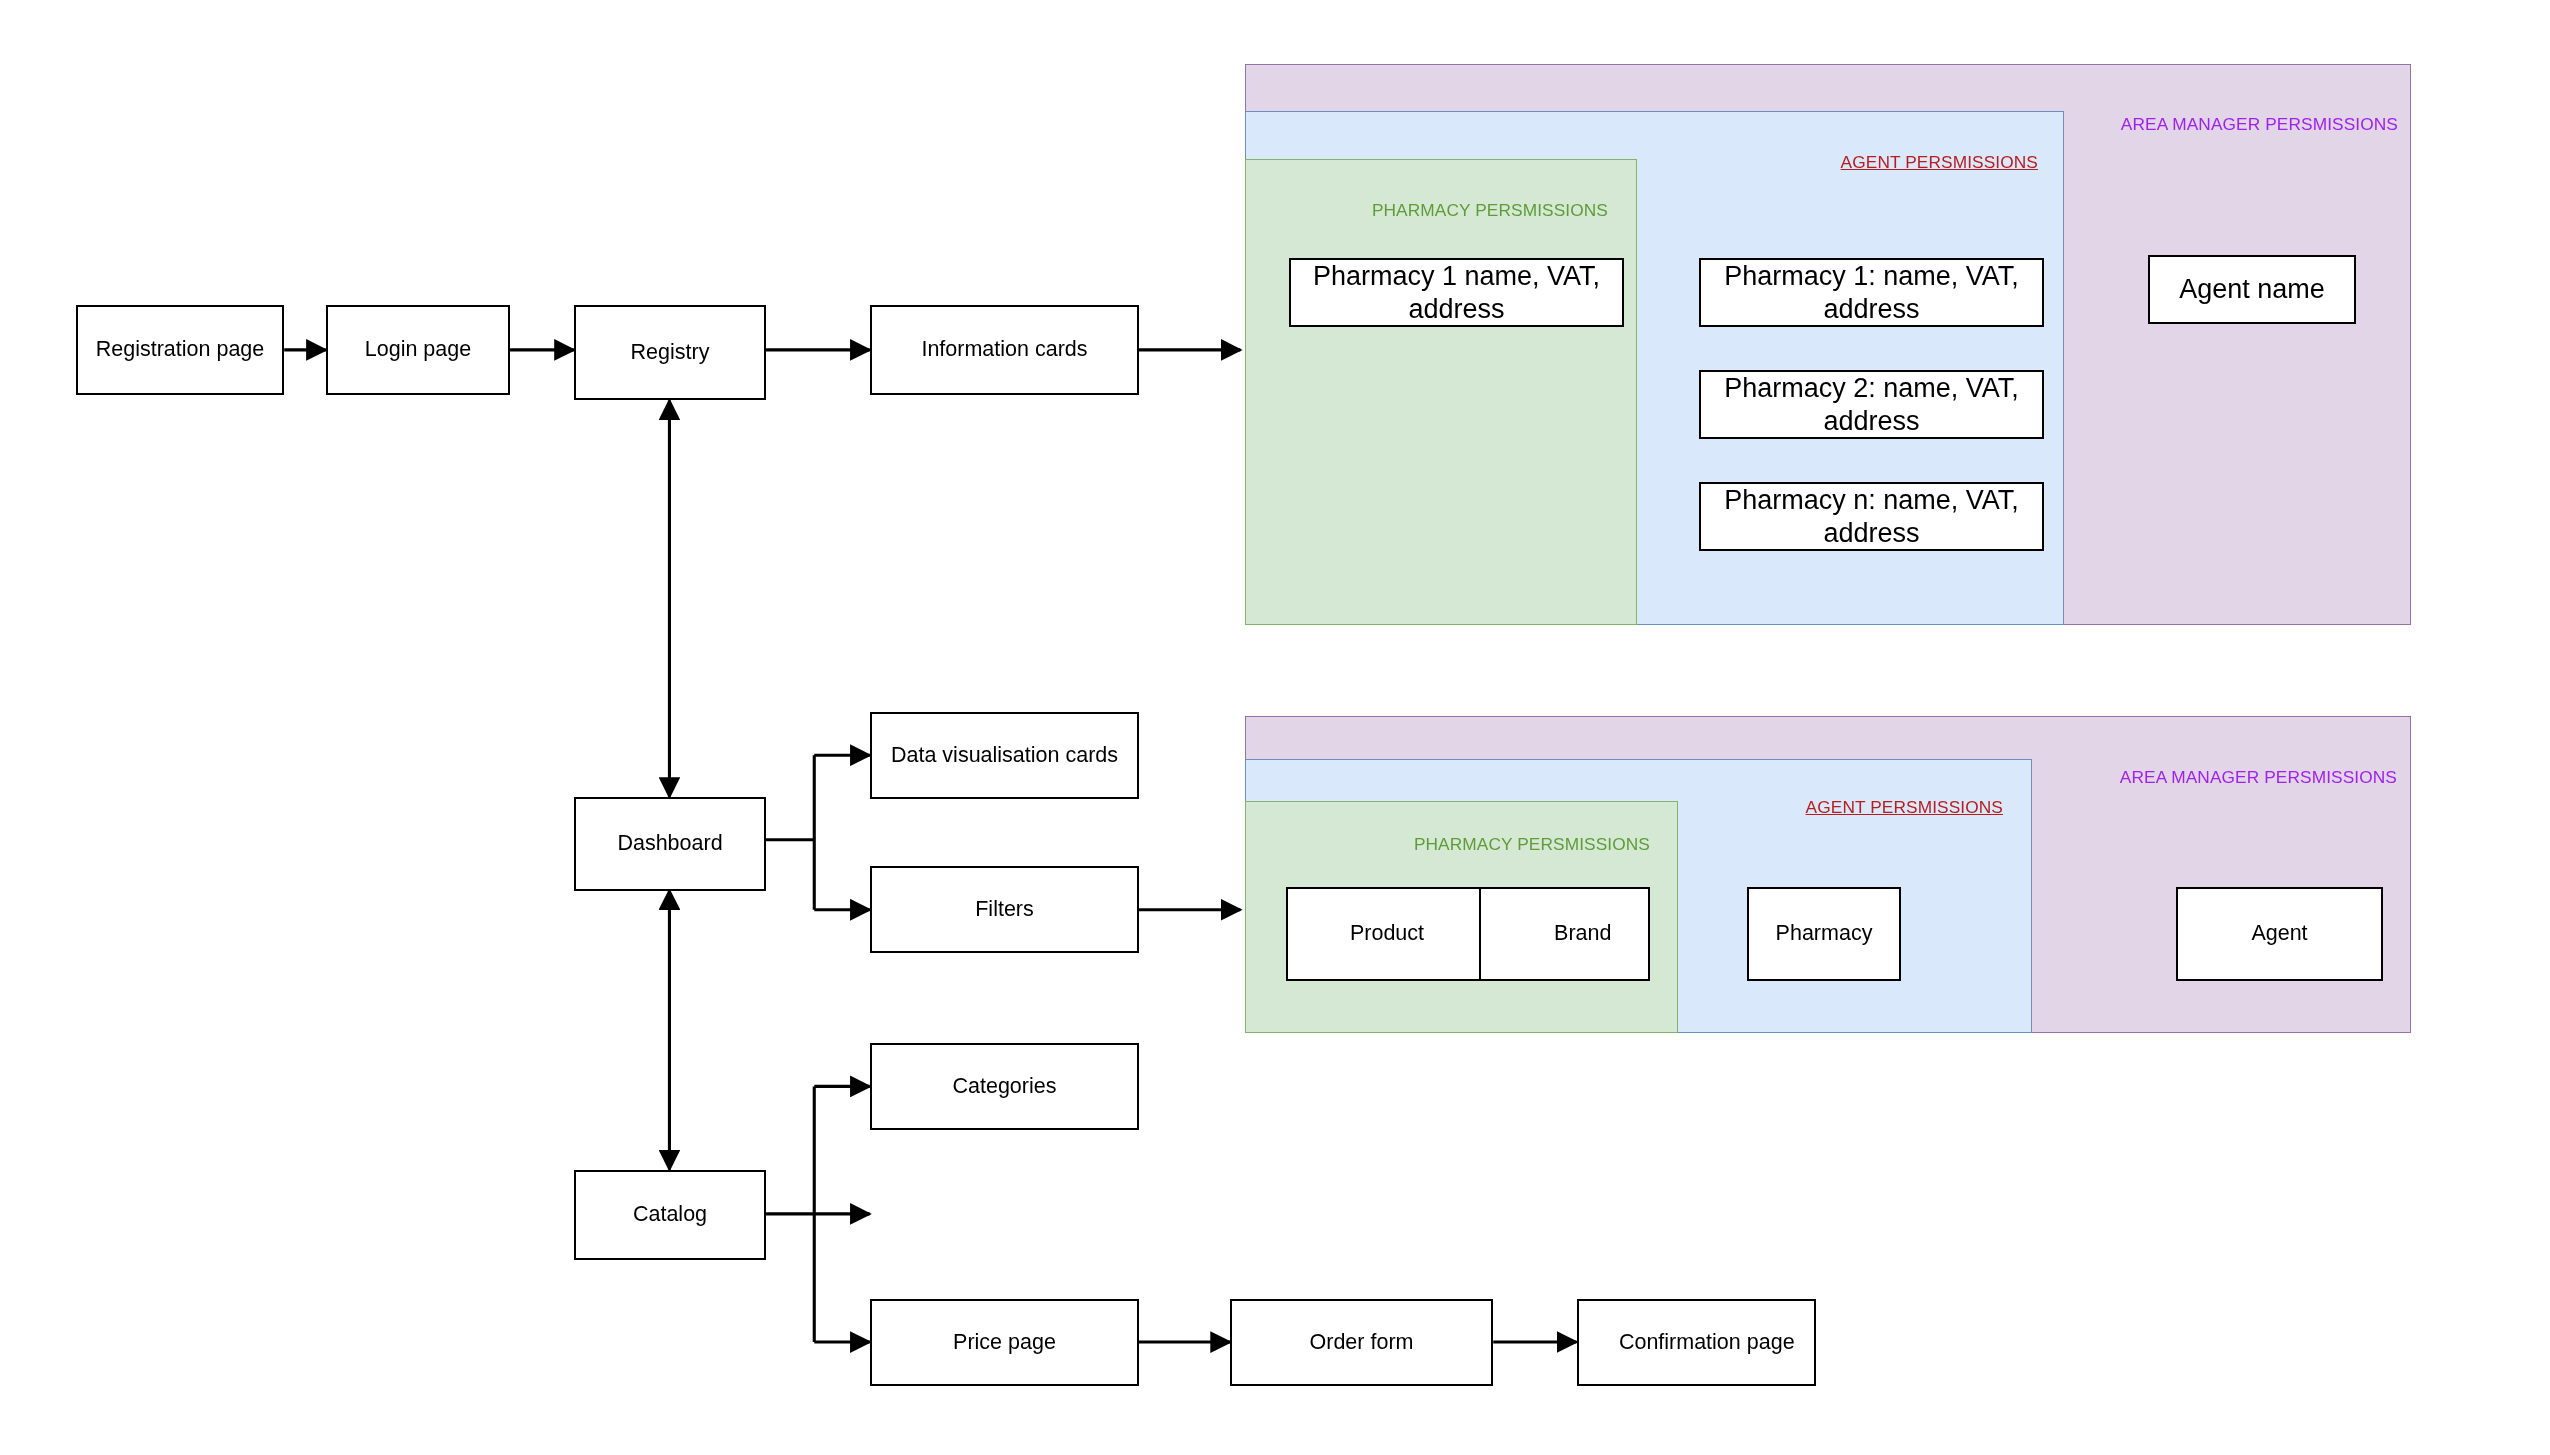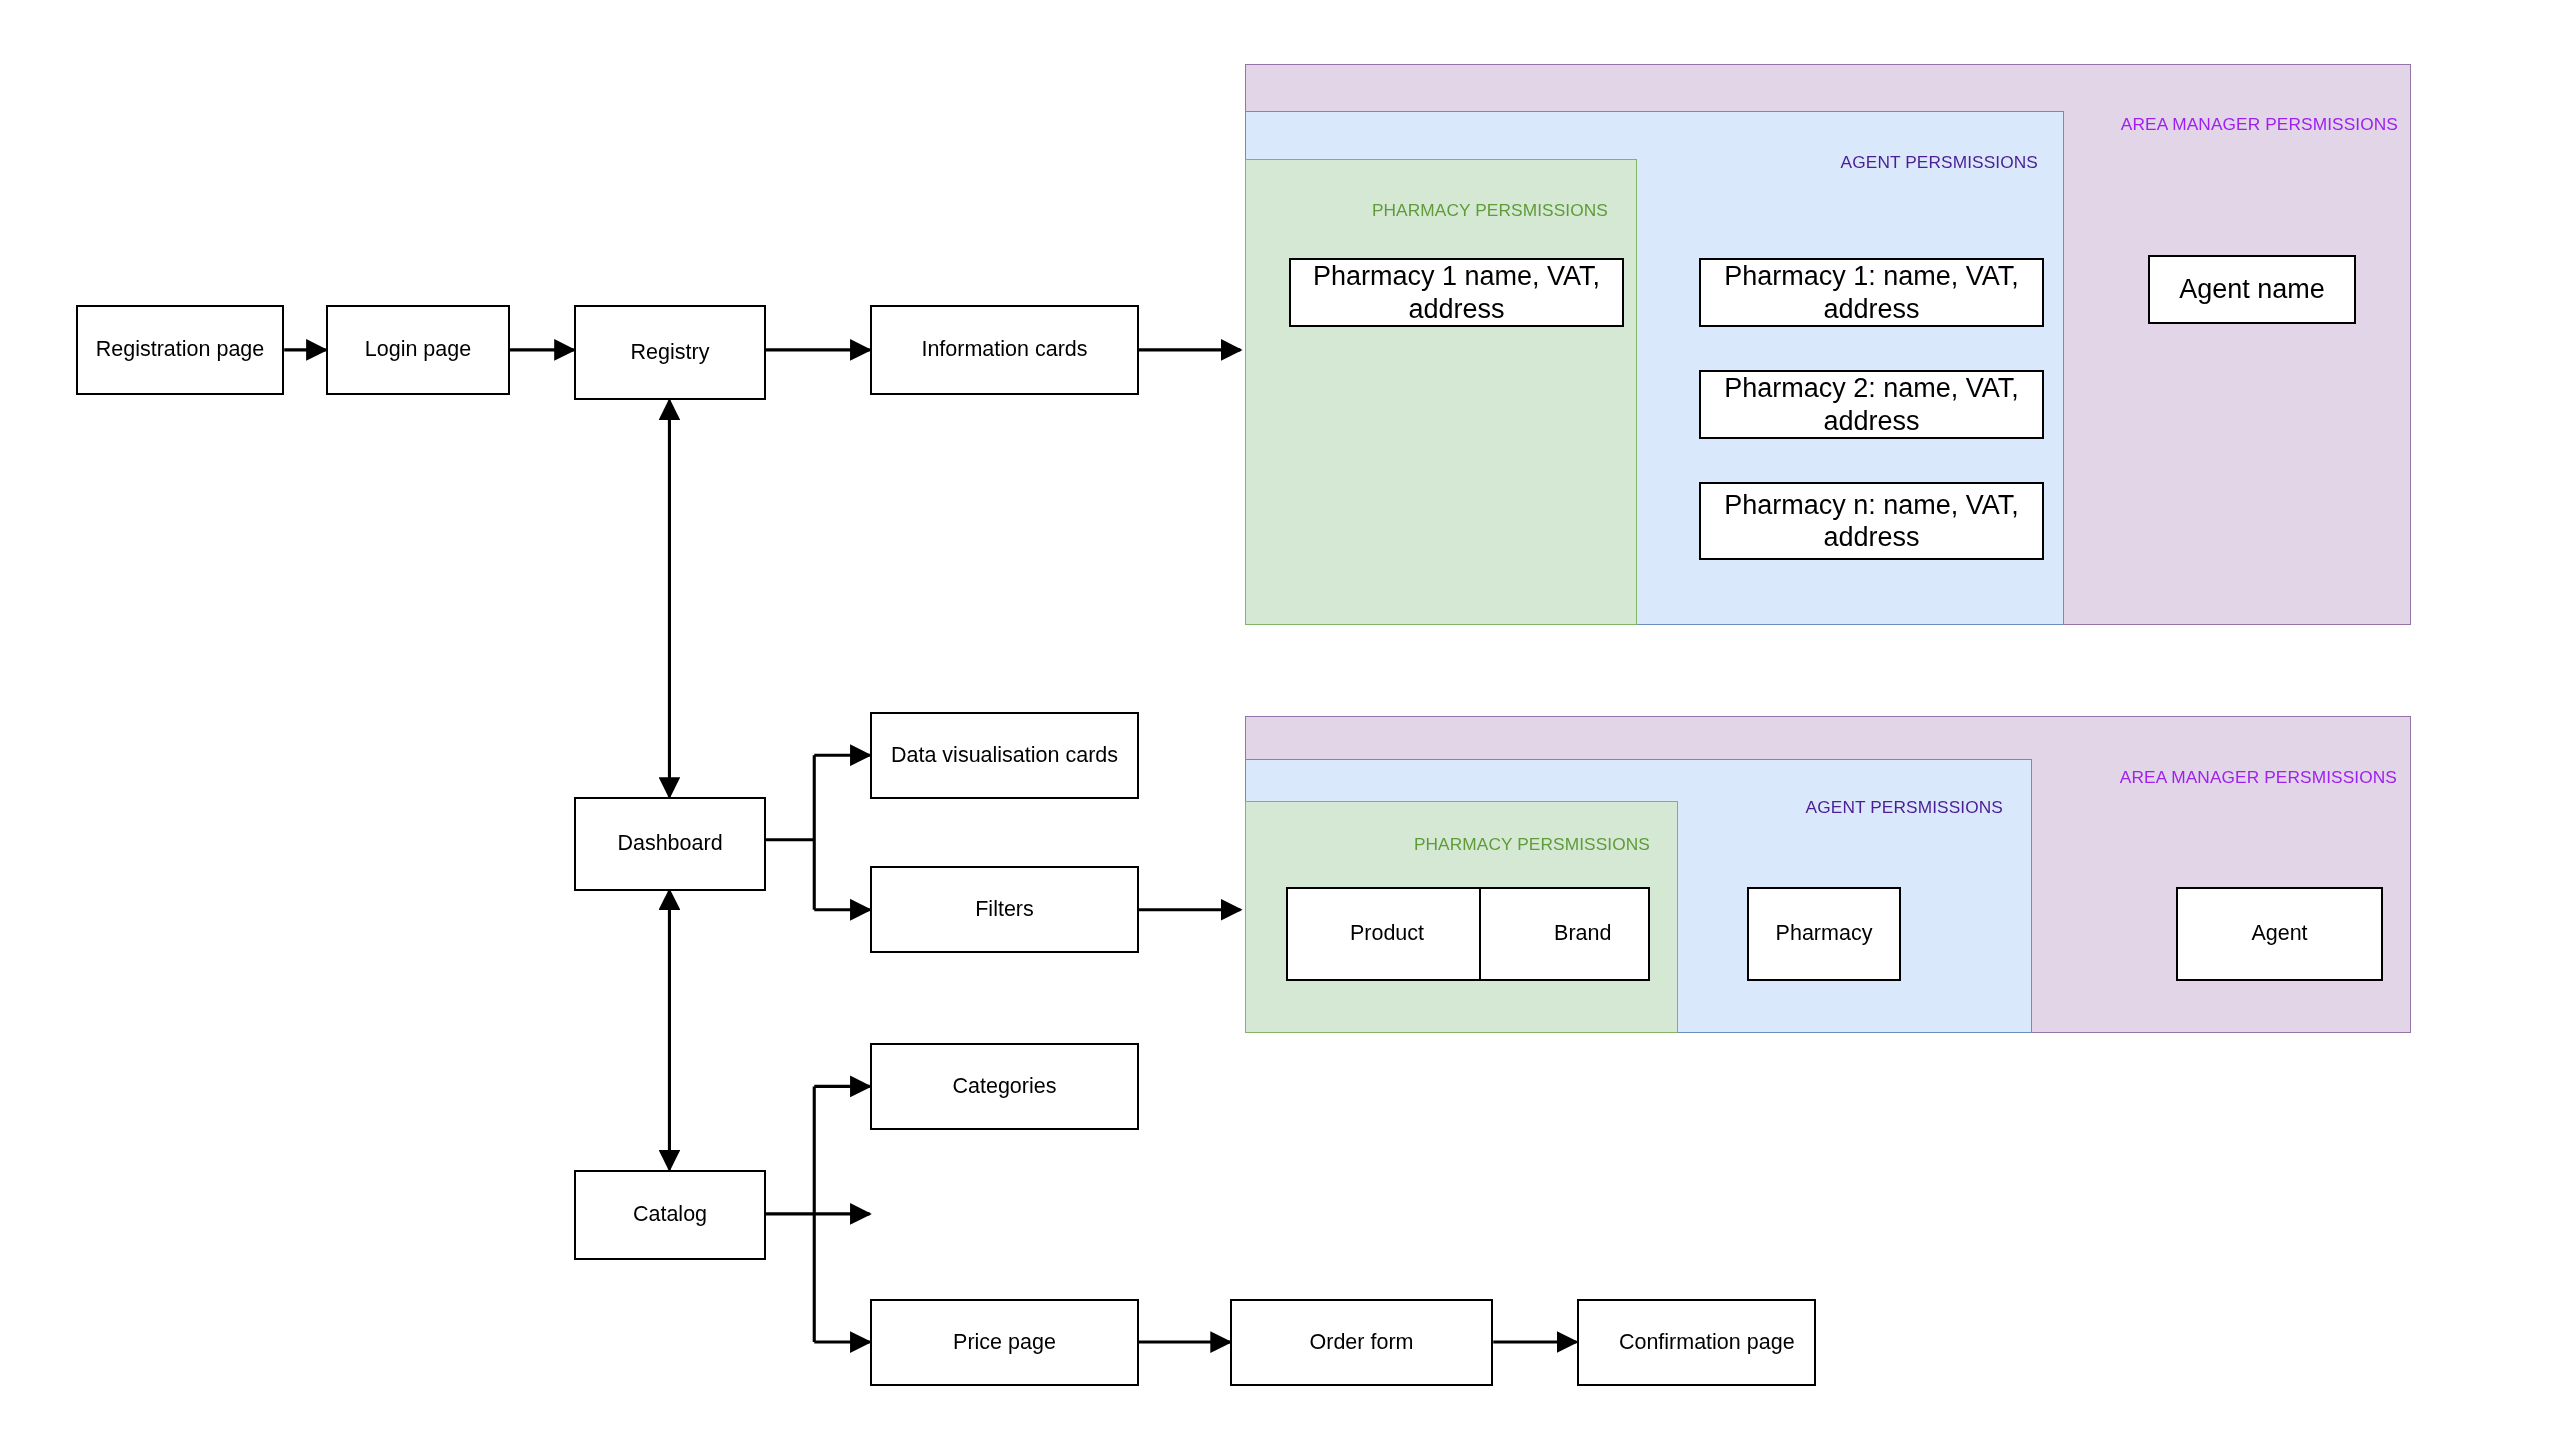--- a/index.html
+++ b/index.html
@@ -42,21 +42,21 @@
     border: 1.4px solid #82b366;
   }
   .panel-label {
     position: absolute;
     font-size: 17.3px;
     letter-spacing: 0.1px;
     white-space: nowrap;
     text-align: right;
   }
   .lbl-purple { color: #a020f0; }
-  .lbl-blue   { color: #4c1d95; }
+  .lbl-blue   { color: #b91c1c; text-decoration: underline; }
   .lbl-green  { color: #5e9c38; }
 
   
   .node {
     position: absolute;
     box-sizing: border-box;
     background: #ffffff;
     border: 2.1px solid #000000;
     display: flex;
     align-items: center;
@@ -127,21 +127,21 @@
   <div class="panel panel-green" style="left:1245px; top:159px; width:392px; height:466px;"></div>
 
   <div class="panel-label lbl-purple" style="left:1892px; top:114px; width:506px;">AREA MANAGER PERSMISSIONS</div>
   <div class="panel-label lbl-blue" style="left:1601px; top:152px; width:437px;">AGENT PERSMISSIONS</div>
   <div class="panel-label lbl-green" style="left:1268px; top:200px; width:340px;">PHARMACY PERSMISSIONS</div>
 
   <div class="node small" style="left:1289px; top:258px; width:335px; height:69px;">Pharmacy 1 name, VAT, address</div>
 
   <div class="node small" style="left:1699px; top:258px; width:345px; height:69px;">Pharmacy 1: name, VAT, address</div>
   <div class="node small" style="left:1699px; top:370px; width:345px; height:69px;">Pharmacy 2: name, VAT, address</div>
-  <div class="node small" style="left:1699px; top:482px; width:345px; height:78px;">Pharmacy n: name, VAT, address</div>
+  <div class="node small" style="left:1699px; top:482px; width:345px; height:69px;">Pharmacy n: name, VAT, address</div>
 
   <div class="node small" style="left:2148px; top:255px; width:208px; height:69px;">Agent name</div>
 
   <div class="panel panel-purple" style="left:1245px; top:716px; width:1166px; height:317px;"></div>
   <div class="panel panel-blue" style="left:1245px; top:759px; width:787px; height:274px;"></div>
   <div class="panel panel-green" style="left:1245px; top:801px; width:433px; height:232px;"></div>
 
   <div class="panel-label lbl-purple" style="left:1891px; top:767px; width:506px;">AREA MANAGER PERSMISSIONS</div>
   <div class="panel-label lbl-blue" style="left:1566px; top:797px; width:437px;">AGENT PERSMISSIONS</div>
   <div class="panel-label lbl-green" style="left:1310px; top:834px; width:340px;">PHARMACY PERSMISSIONS</div>

